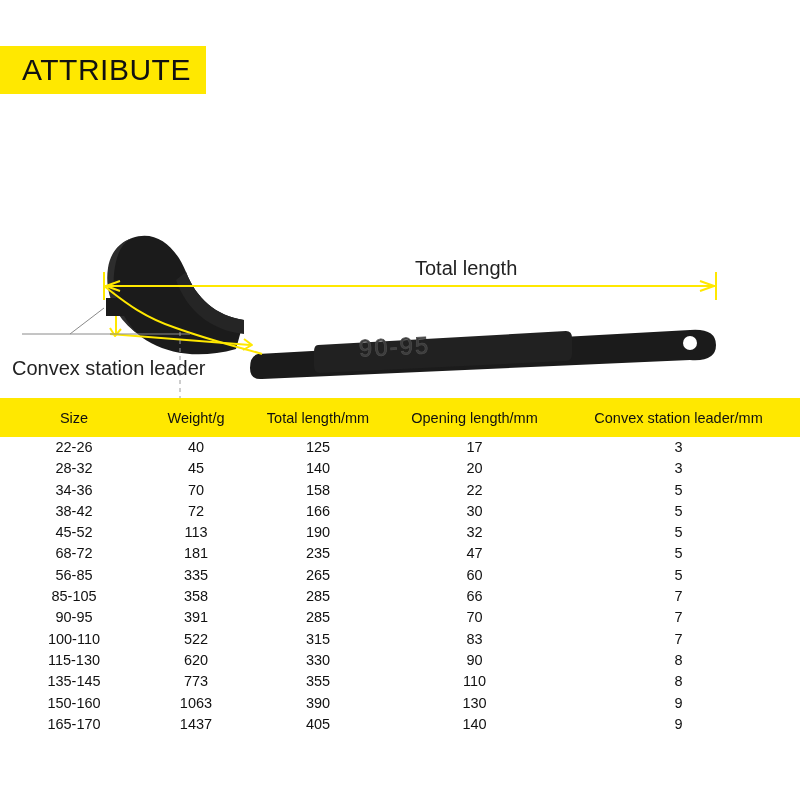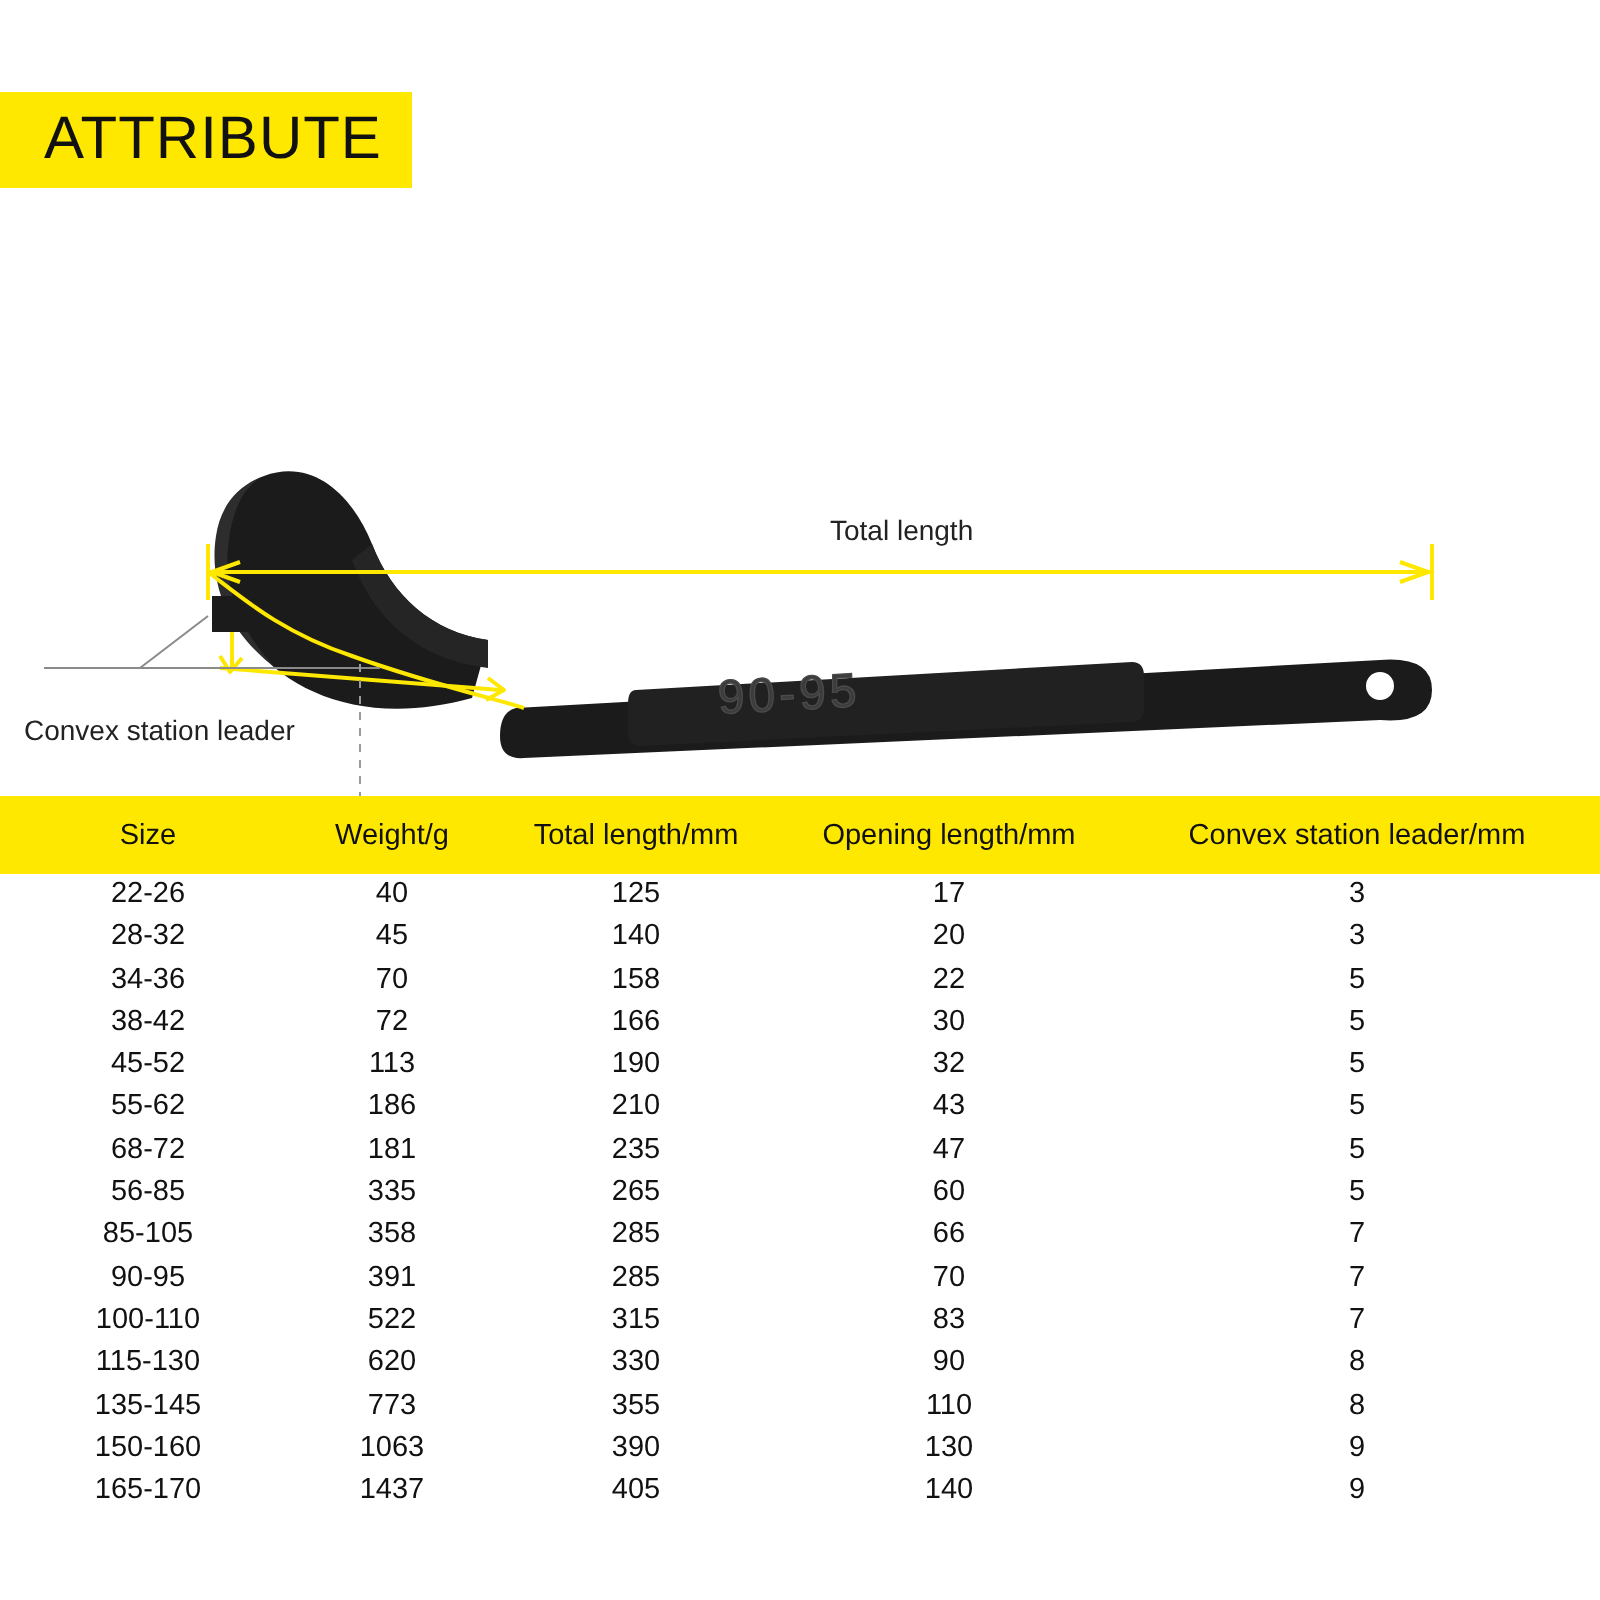--- a/index.html
+++ b/index.html
@@ -47,21 +47,21 @@
     height: 300px;
     width: 800px;
   }
   .illustration svg {
     position: absolute;
     left: 0;
     top: 0;
   }
   .anno {
     position: absolute;
-    font-size: 14px;
+    font-size: 20px;
     color: #222;
     white-space: nowrap;
   }
   .anno-total   { left: 415px; top: 155px; }
   .anno-convex  { left: 12px;  top: 255px; }
   .anno-opening { left: 161px; top: 302px; }
 
   
   .table-wrap {
     position: absolute;
@@ -212,27 +212,20 @@
           <td>5</td>
         </tr>
         <tr>
           <td>45-52</td>
           <td>113</td>
           <td>190</td>
           <td>32</td>
           <td>5</td>
         </tr>
         <tr>
-          <td>55-62</td>
-          <td>186</td>
-          <td>210</td>
-          <td>43</td>
-          <td>5</td>
-        </tr>
-        <tr>
           <td>68-72</td>
           <td>181</td>
           <td>235</td>
           <td>47</td>
           <td>5</td>
         </tr>
         <tr>
           <td>56-85</td>
           <td>335</td>
           <td>265</td>

